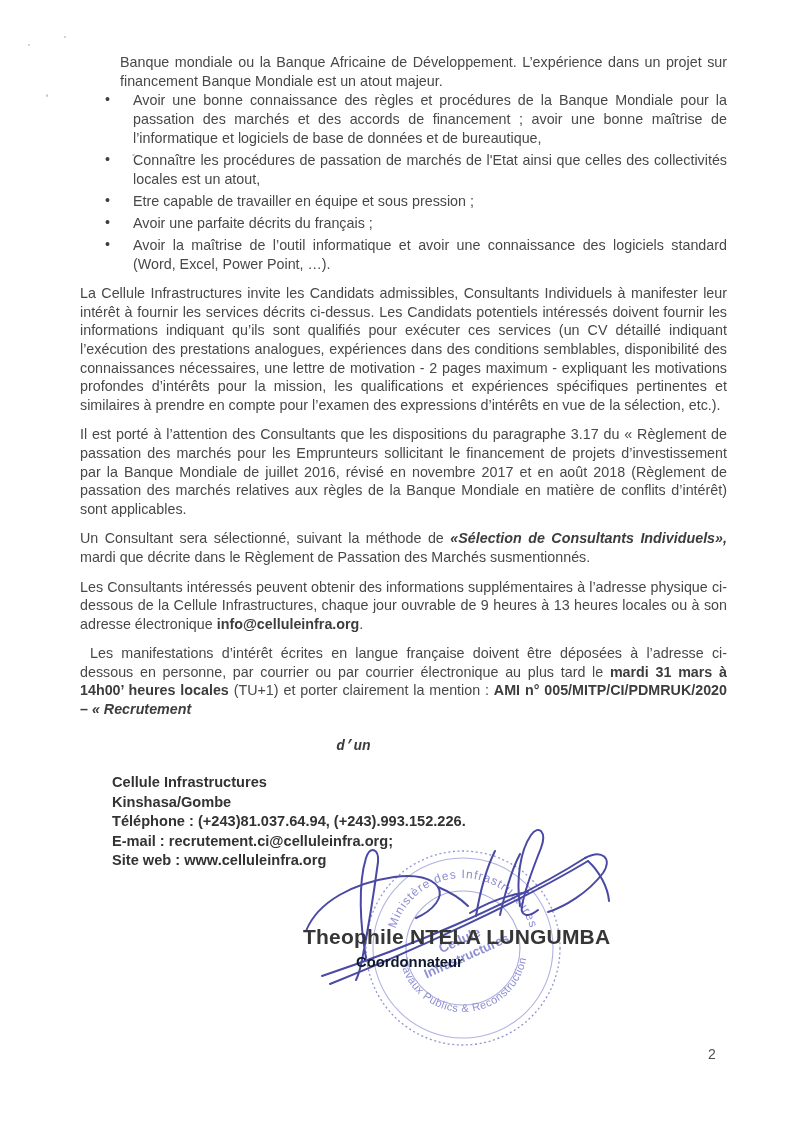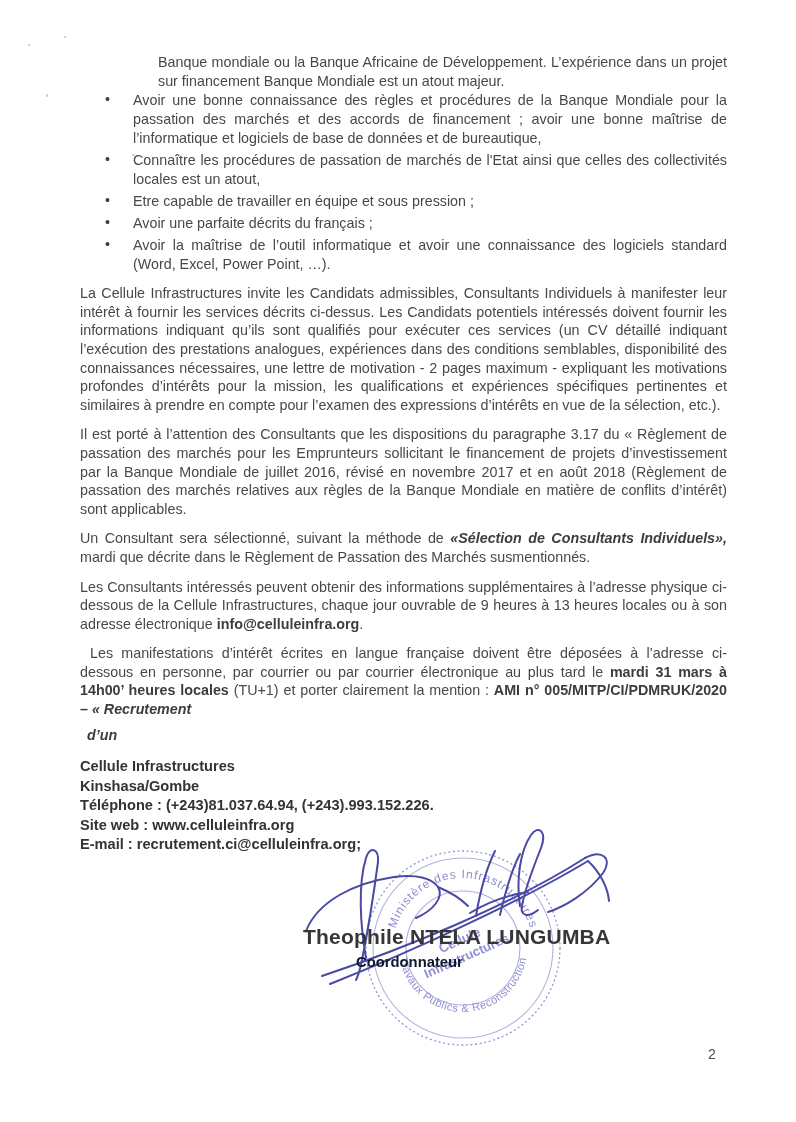--- a/index.html
+++ b/index.html
@@ -8,33 +8,33 @@
     position:relative; width:796px; height:1122px; margin:0 auto;
     background:#ffffff; overflow:hidden;
     font-family:"Liberation Sans", sans-serif;
     color:#484848;
   }
   .content {
     position:absolute; left:80px; top:53px; width:647px;
     font-size:14.3px; line-height:18.6px;
   }
   p.just { text-align:justify; }
-  .cont-para { margin-left:78px; margin-bottom:1px; text-align:justify; }
+  .cont-para { margin-left:40px; margin-bottom:1px; text-align:justify; }
   .bullets { margin:0 0 10px 0; }
   .li { display:flex; margin-bottom:3px; }
   .bullet { width:53px; flex:0 0 53px; padding-left:25px; color:#3f3f3f; line-height:17.6px; }
   .li-text { flex:1; text-align:justify; line-height:19px; }
   .para { margin-bottom:11px; }
   .b  { font-weight:bold; color:#3d3d3d; }
   .bi { font-weight:bold; font-style:italic; color:#3d3d3d; }
   .indent1 { text-indent:10px; }
-  .dun-line { padding-right:100px; margin:7px; }
+  .dun-line { text-align:center; padding-right:100px; margin:18px;font-family:Liberation Mono, monospace; }
   .subject-line { margin:0 -10px 0 -2px; letter-spacing:-0.15px; line-height:19px; }
   .contact { margin-top:13px; font-weight:bold; color:#333333; font-size:14.6px; line-height:19px; }
-  .contact div { margin-bottom:0.5px; }
+  .contact div { margin-bottom:0.5px;margin-left:32px; }
   .sig-name {
     position:absolute; left:303px; top:925px; font-weight:bold;
     font-size:21px; color:#363636; letter-spacing:0.2px;
   }
   .sig-title {
     position:absolute; left:356px; top:954px; font-weight:bold;
     font-size:14.8px; color:#0f172a;
   }
   .page-number { position:absolute; left:708px; top:1046px; font-size:14px; color:#4f4f4f; }
   .sig-svg { position:absolute; left:0; top:0; pointer-events:none; }
@@ -88,22 +88,22 @@
 
     <p class="just indent1" style="margin-bottom:0;"><span>Les manifestations d’intérêt écrites en langue française doivent être déposées à l’adresse ci-dessous en personne, par courrier ou par courrier électronique au plus tard le </span><span class="b">mardi 31 mars à 14h00’ heures locales</span><span> (TU+1) et porter clairement la mention : </span><span class="b">AMI n° 005/MITP/CI/PDMRUK/2020 –</span><span class="bi">  « Recrutement</span></p>
 
     <p class="dun-line bi">d’un</p>
 
 
     <div class="contact">
       <div>Cellule Infrastructures</div>
       <div>Kinshasa/Gombe</div>
       <div>Téléphone : (+243)81.037.64.94, (+243).993.152.226.</div>
+      <div>E-mail : recrutement.ci@celluleinfra.org;</div>
       <div>Site web : www.celluleinfra.org</div>
-      <div>E-mail : recrutement.ci@celluleinfra.org;</div>
     </div>
   </div>
 
   <svg class="sig-svg" width="796" height="1122" viewBox="0 0 796 1122">
     <defs>
       <path id="arcTop" d="M 393 948 A 70 70 0 1 1 533 948"></path>
       <path id="arcBot" d="M 399 948 A 64 64 0 0 0 527 948"></path>
     </defs>
 
     <g opacity="0.88">

